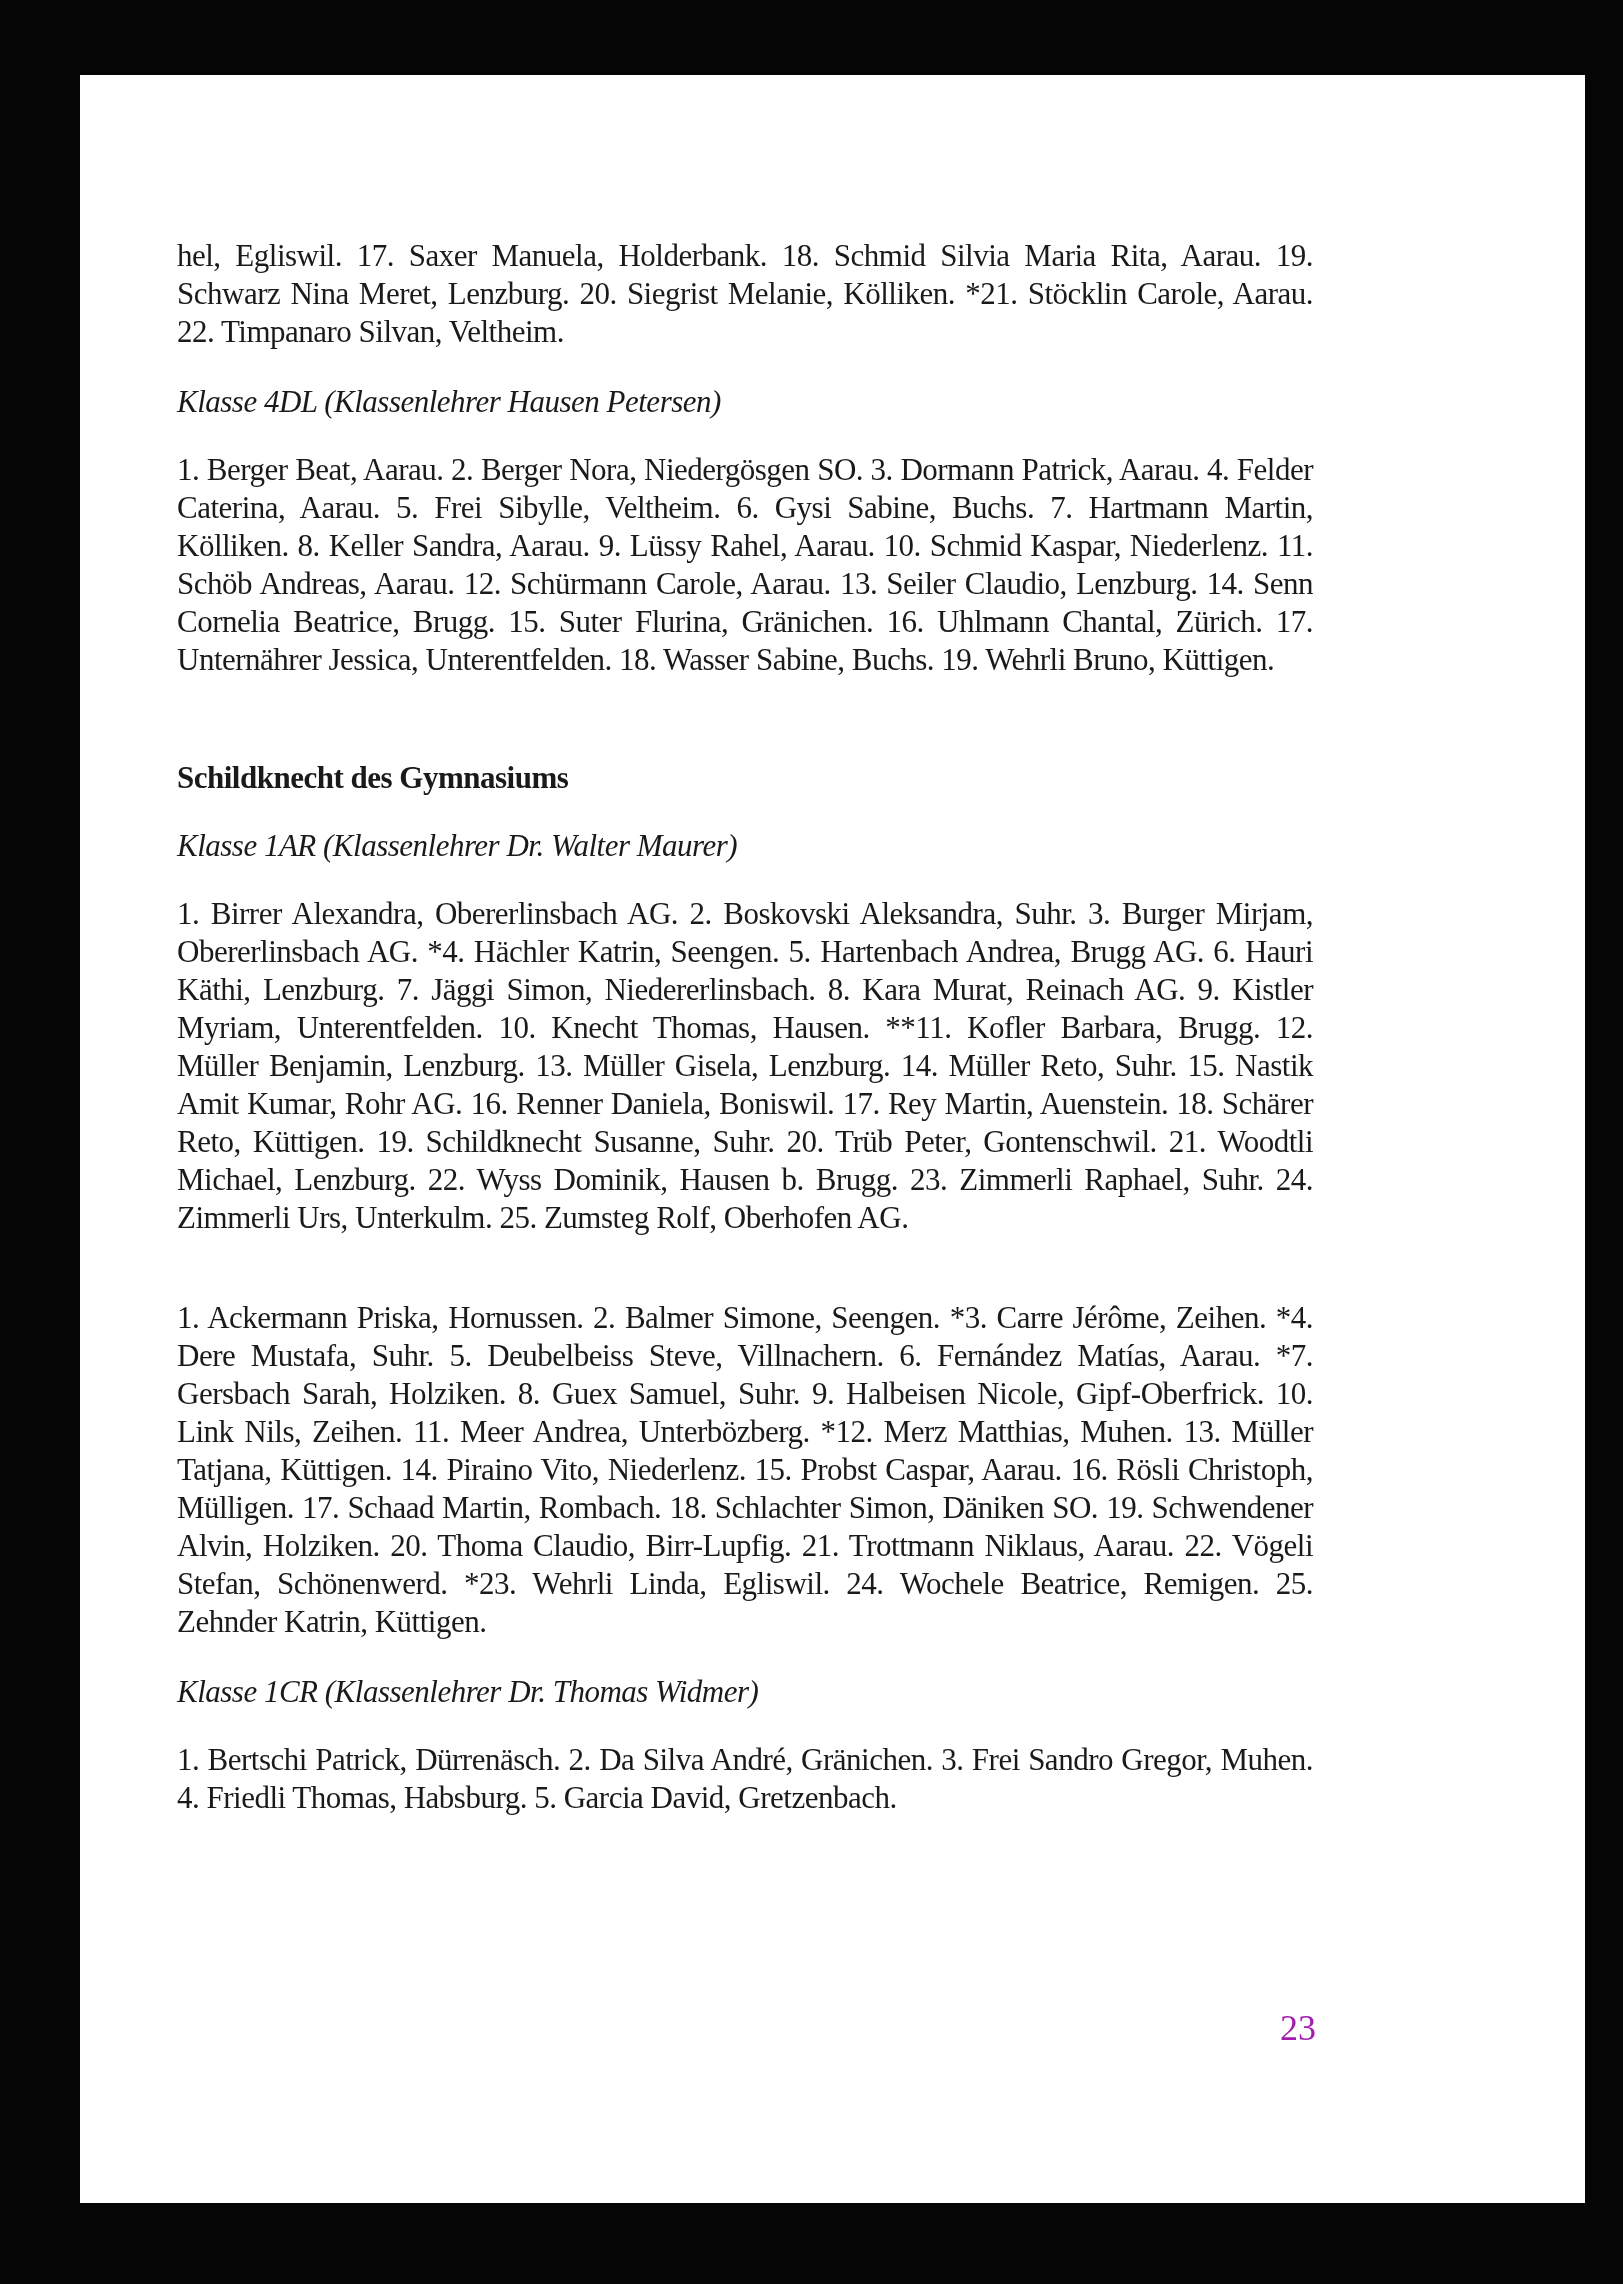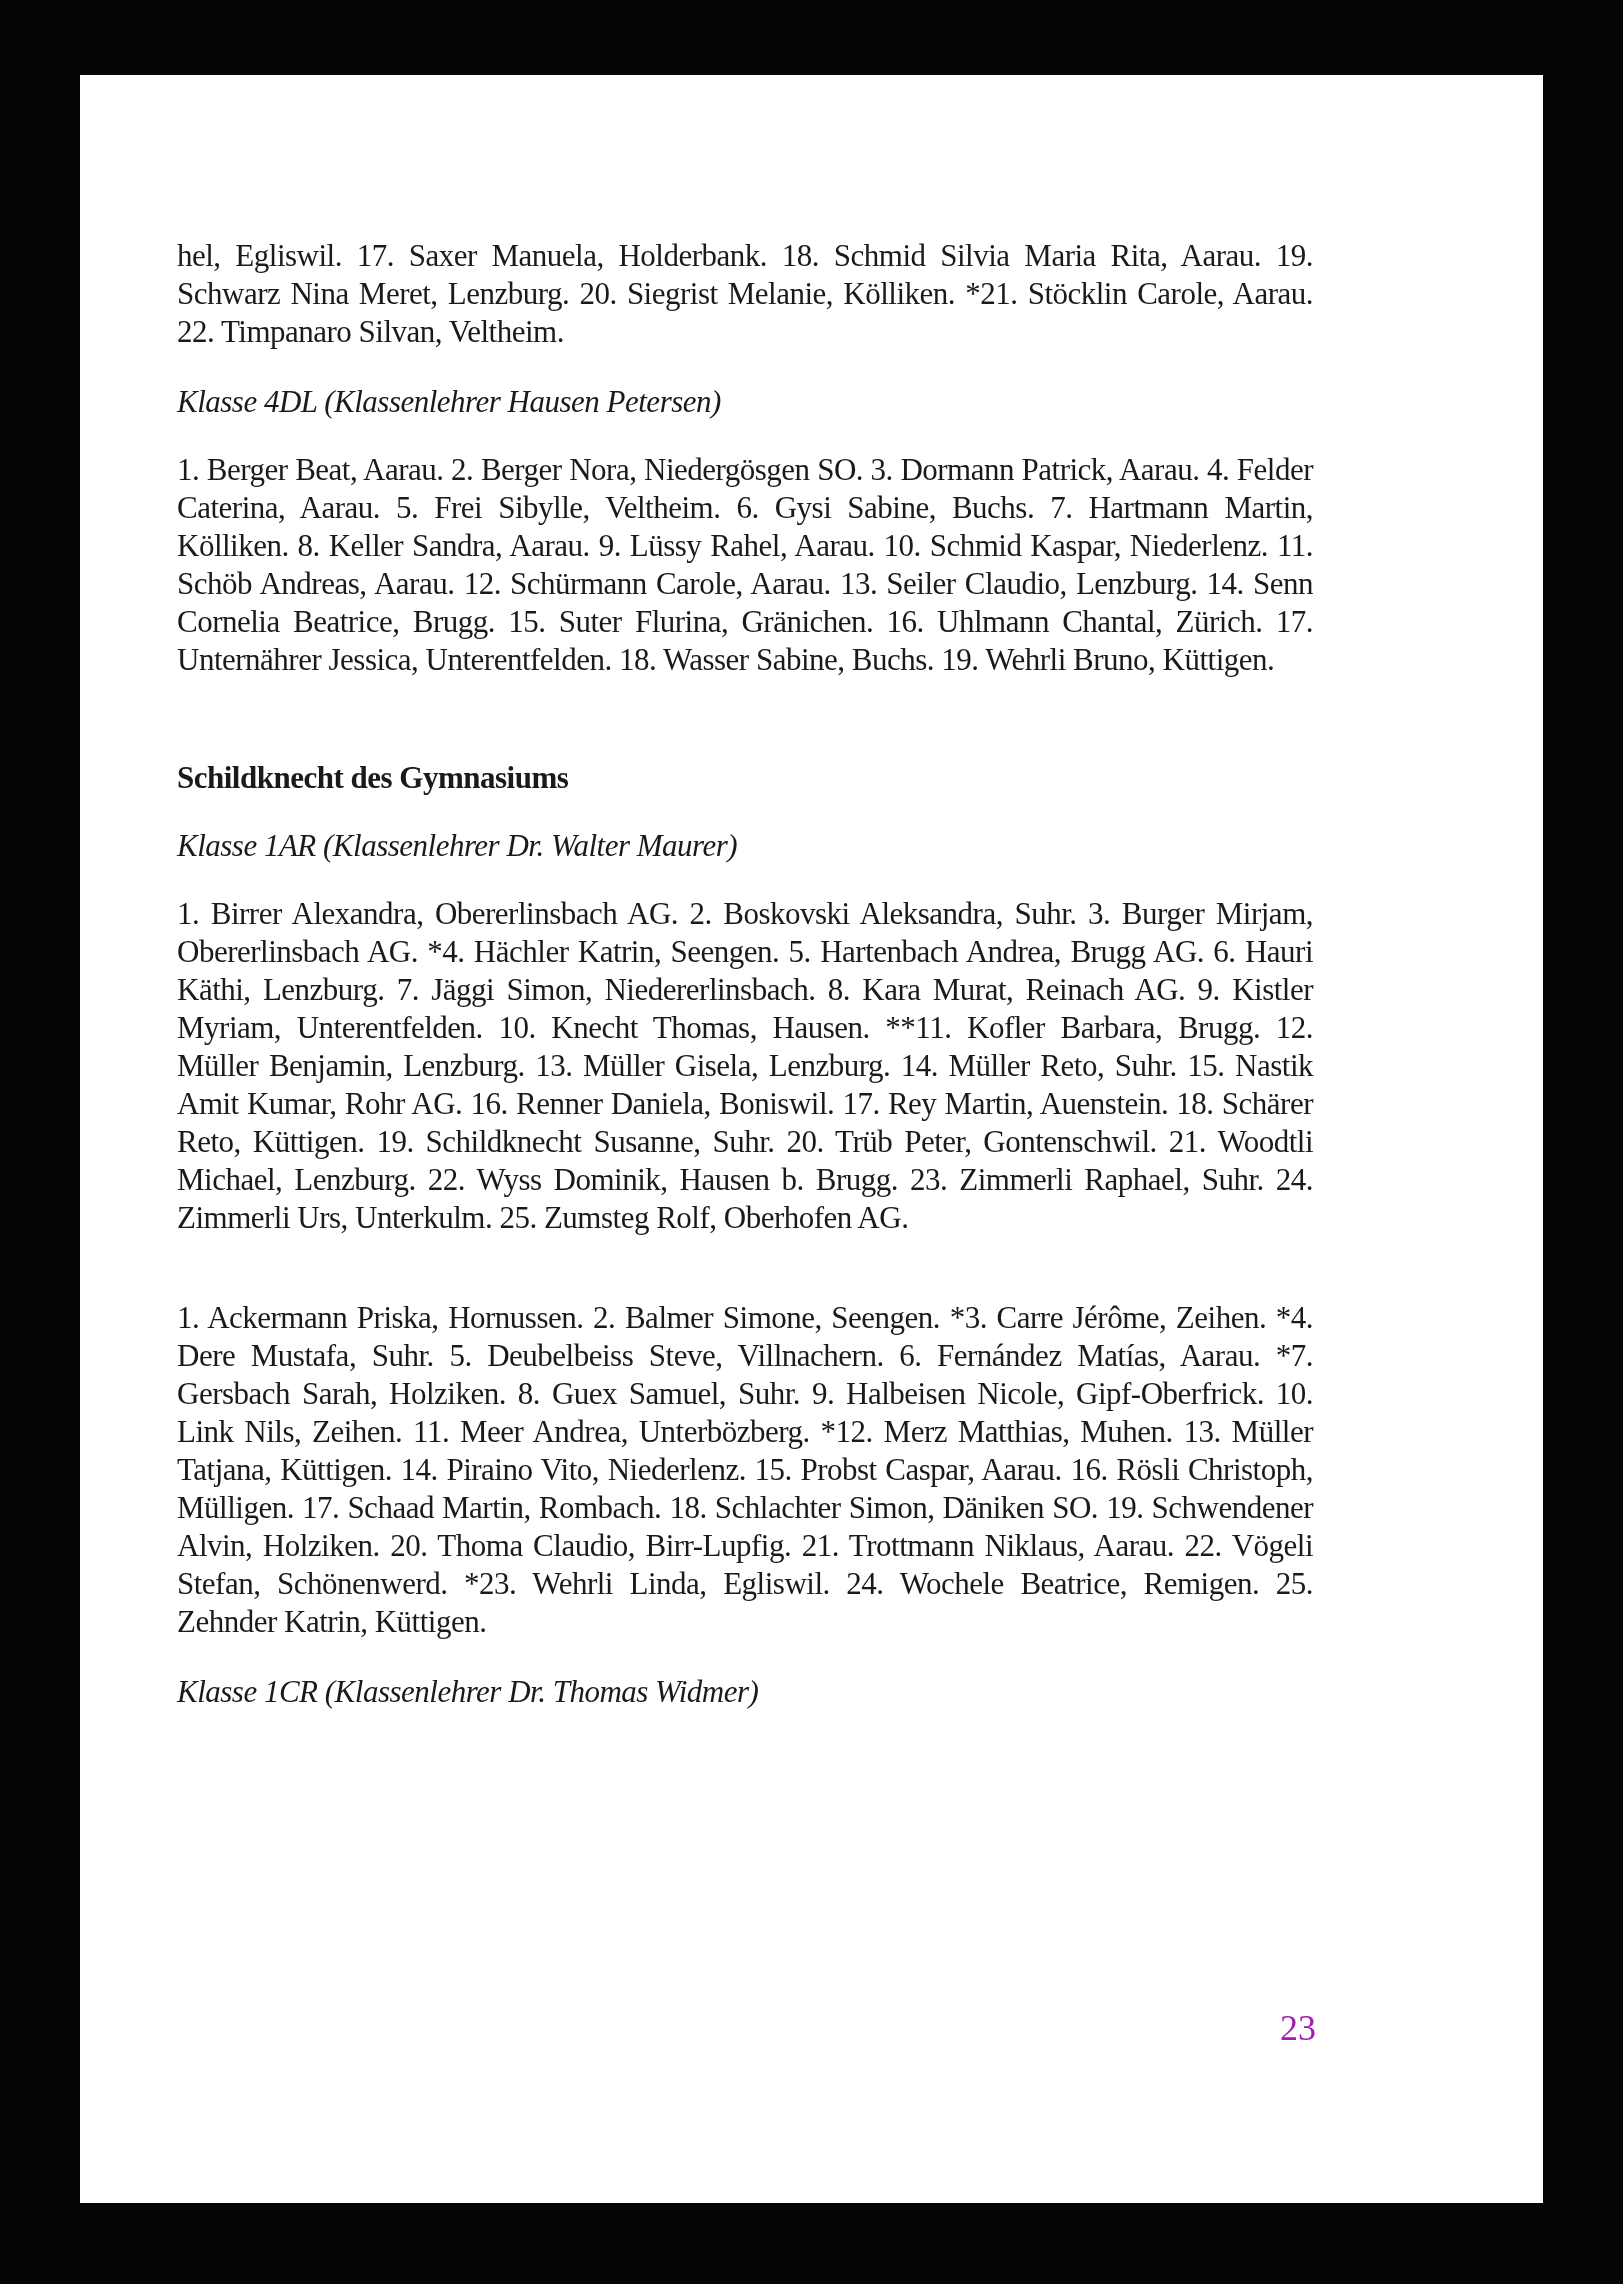--- a/index.html
+++ b/index.html
@@ -13,20 +13,21 @@
       position: relative;
       overflow: hidden;
     }
     .page {
       position: absolute;
       left: 80px;
       top: 75px;
       width: 1463px;
       height: 2128px;
       background: #ffffff;
+      padding-left: 42px;
     }
     .text-column {
       position: absolute;
       left: 97px;
       top: 162px;
       width: 1136px;
       font-family: "Liberation Serif", "DejaVu Serif", serif;
       font-size: 31px;
       line-height: 38px;
       color: #1a1a1a;
@@ -83,18 +84,19 @@
 
     <div class="gap-md"></div>
 
     <div class="gap-sm"></div>
     <p class="para">1. Ackermann Priska, Hornussen. 2. Balmer Simone, Seengen. *3. Carre Jérôme, Zeihen. *4. Dere Mustafa, Suhr. 5. Deubelbeiss Steve, Villnachern. 6. Fernández Matías, Aarau. *7. Gersbach Sarah, Holziken. 8. Guex Samuel, Suhr. 9. Halbeisen Nicole, Gipf-Oberfrick. 10. Link Nils, Zeihen. 11. Meer Andrea, Unterbözberg. *12. Merz Matthias, Muhen. 13. Müller Tatjana, Küttigen. 14. Piraino Vito, Niederlenz. 15. Probst Caspar, Aarau. 16. Rösli Christoph, Mülligen. 17. Schaad Martin, Rombach. 18. Schlachter Simon, Däniken SO. 19. Schwendener Alvin, Holziken. 20. Thoma Claudio, Birr-Lupfig. 21. Trottmann Niklaus, Aarau. 22. Vögeli Stefan, Schönenwerd. *23. Wehrli Linda, Egliswil. 24. Wochele Beatri­ce, Remigen. 25. Zehnder Katrin, Küttigen.</p>
 
     <div class="gap-md"></div>
 
     <p class="klasse">Klasse 1CR (Klassenlehrer Dr. Thomas Widmer)</p>
     <div class="gap-sm"></div>
+    <p class="para">1. Bertschi Patrick, Dürrenäsch. 2. Da Silva André, Gränichen. 3. Frei Sandro Gregor, Muhen. 4. Friedli Thomas, Habsburg. 5. Garcia David, Gretzenbach.</p>
 
   </div>
 
   <div class="page-number">23</div>
 </div>
 
 
 </body></html>

